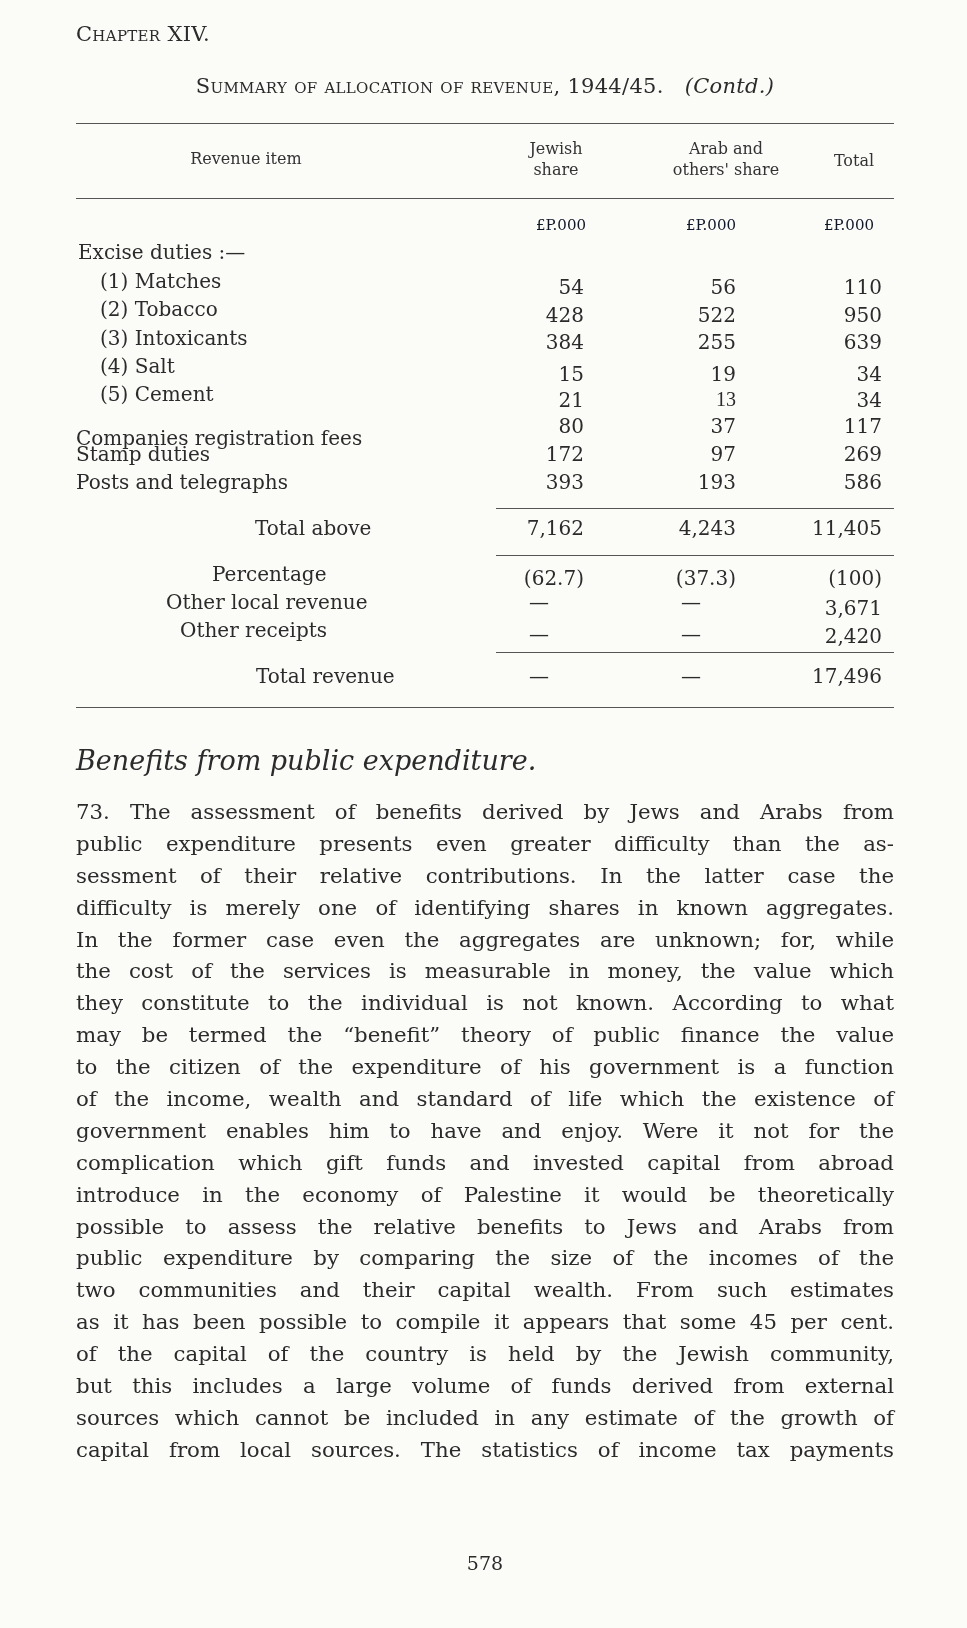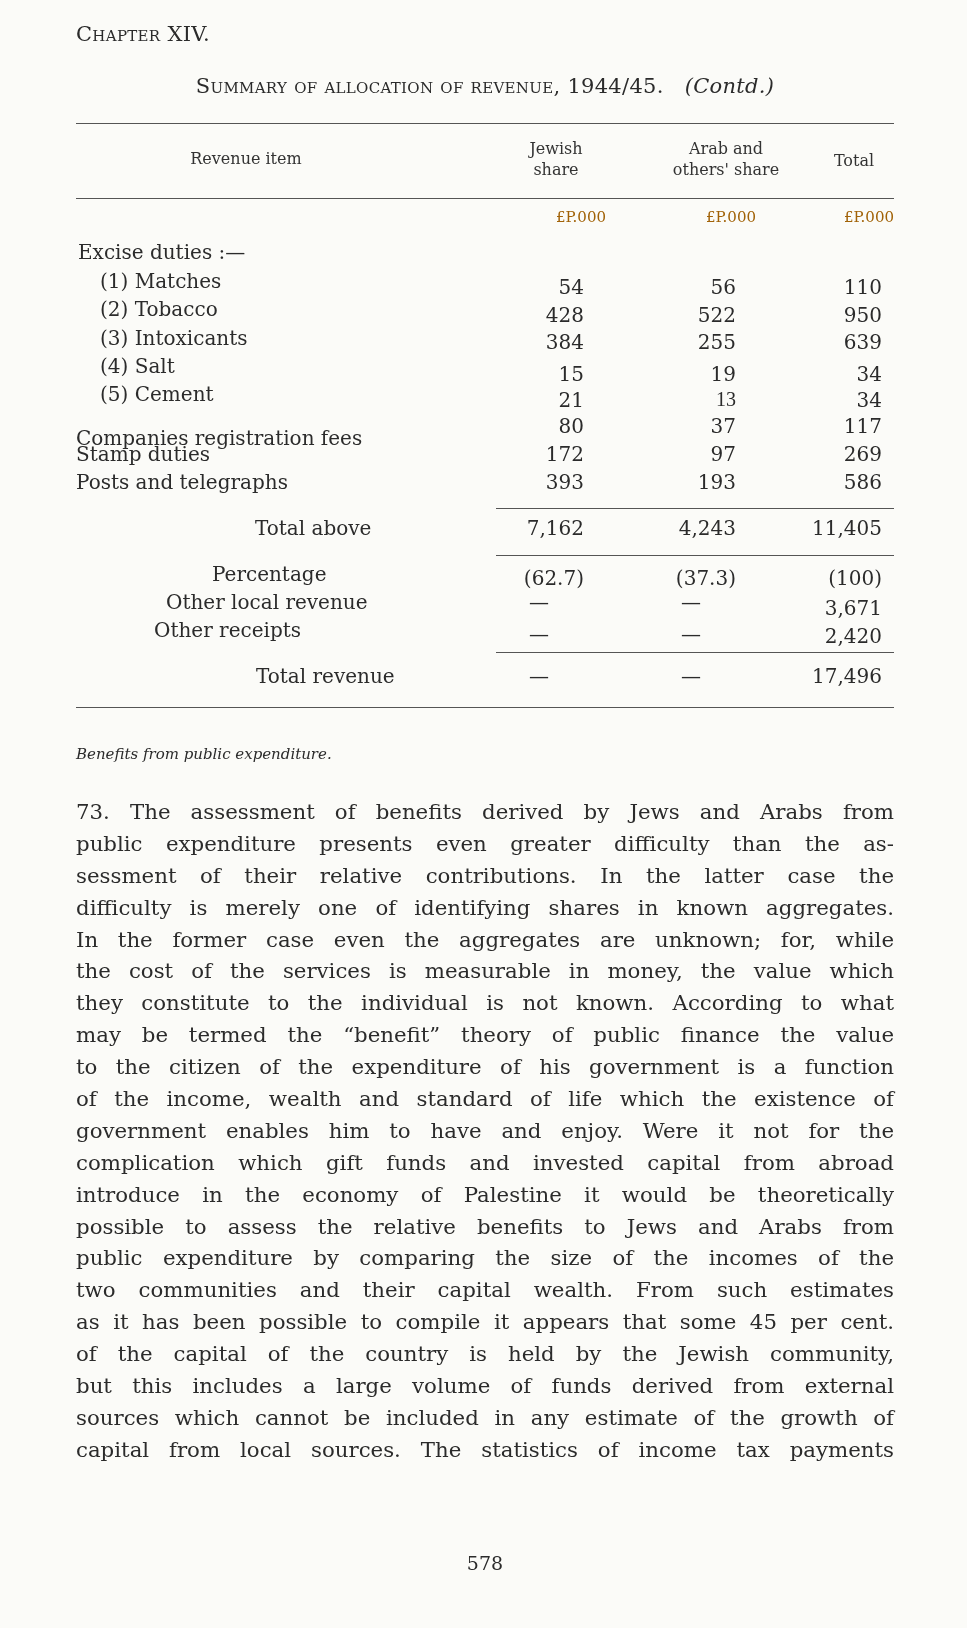--- a/index.html
+++ b/index.html
@@ -16,29 +16,29 @@
     font-size: 21px; letter-spacing: 0.3px;
     font-variant: small-caps;
   }
   .table-title {
     position: absolute; left: 0; top: 74px; width: 818px; text-align: center;
     font-size: 21px; font-variant: small-caps; letter-spacing: 0.3px;
   }
   .table-title i { font-style: italic; font-variant: normal; }
   .rule { position: absolute; border-top: 1.5px solid #555; height: 0; }
   .hdr { position: absolute; font-size: 16px; text-align: center; line-height: 21px; color: #333; }
-  .unit { position: absolute; font-size: 15px; text-align: right; color: #a16207; top: 208px; }
+  .unit { position: absolute; font-size: 15px; text-align: center; color: #0f172a; top: 216px; }
   .row { position: absolute; left: 0; width: 818px; height: 28px; font-size: 20px; }
   .row .lbl { position: absolute; top: 0; white-space: nowrap; }
   .row .num { position: absolute; top: 0; text-align: right; width: 90px; }
   .c1 { left: 418px; }
   .c2 { left: 570px; }
   .c3 { left: 716px; }
   .caption {
-    position: absolute; left: 0; top: 745px; font-size: 15px; font-style: italic;
+    position: absolute; left: 0; top: 745px; font-size: 27px; font-style: italic;
   }
   .para {
     position: absolute; left: 0; top: 796px; width: 818px;
     font-size: 21.3px; line-height: 31.9px;
   }
   .para .line { display: block; text-align: justify; text-align-last: justify; white-space: nowrap; height: 31.9px; }
   .pagenum {
     position: absolute; left: 0; top: 1552px; width: 818px; text-align: center; font-size: 19px;
   }
 </style>
@@ -142,21 +142,21 @@
     <span class="num c2" style="top:4px;">(37.3)</span>
     <span class="num c3" style="top:4px;">(100)</span>
   </div>
   <div class="row" style="top:590px;">
     <span class="lbl" style="left:90px;">Other local revenue</span>
     <span class="num c1" style="text-align:center;">—</span>
     <span class="num c2" style="text-align:center;">—</span>
     <span class="num c3" style="top:6px;">3,671</span>
   </div>
   <div class="row" style="top:618px;">
-    <span class="lbl" style="left:78px;text-align:right;">Other receipts</span>
+    <span class="lbl" style="left:104px;text-align:right;">Other receipts</span>
     <span class="num c1" style="text-align:center;top:4px;">—</span>
     <span class="num c2" style="text-align:center;top:4px;">—</span>
     <span class="num c3" style="top:6px;">2,420</span>
   </div>
 
   <div class="rule" style="left:420px;top:652px;width:398px;border-top-width:1px;"></div>
 
   <div class="row" style="top:664px;">
     <span class="lbl" style="left:136px;margin-left:44px;">Total revenue</span>
     <span class="num c1" style="text-align:center;">—</span>

